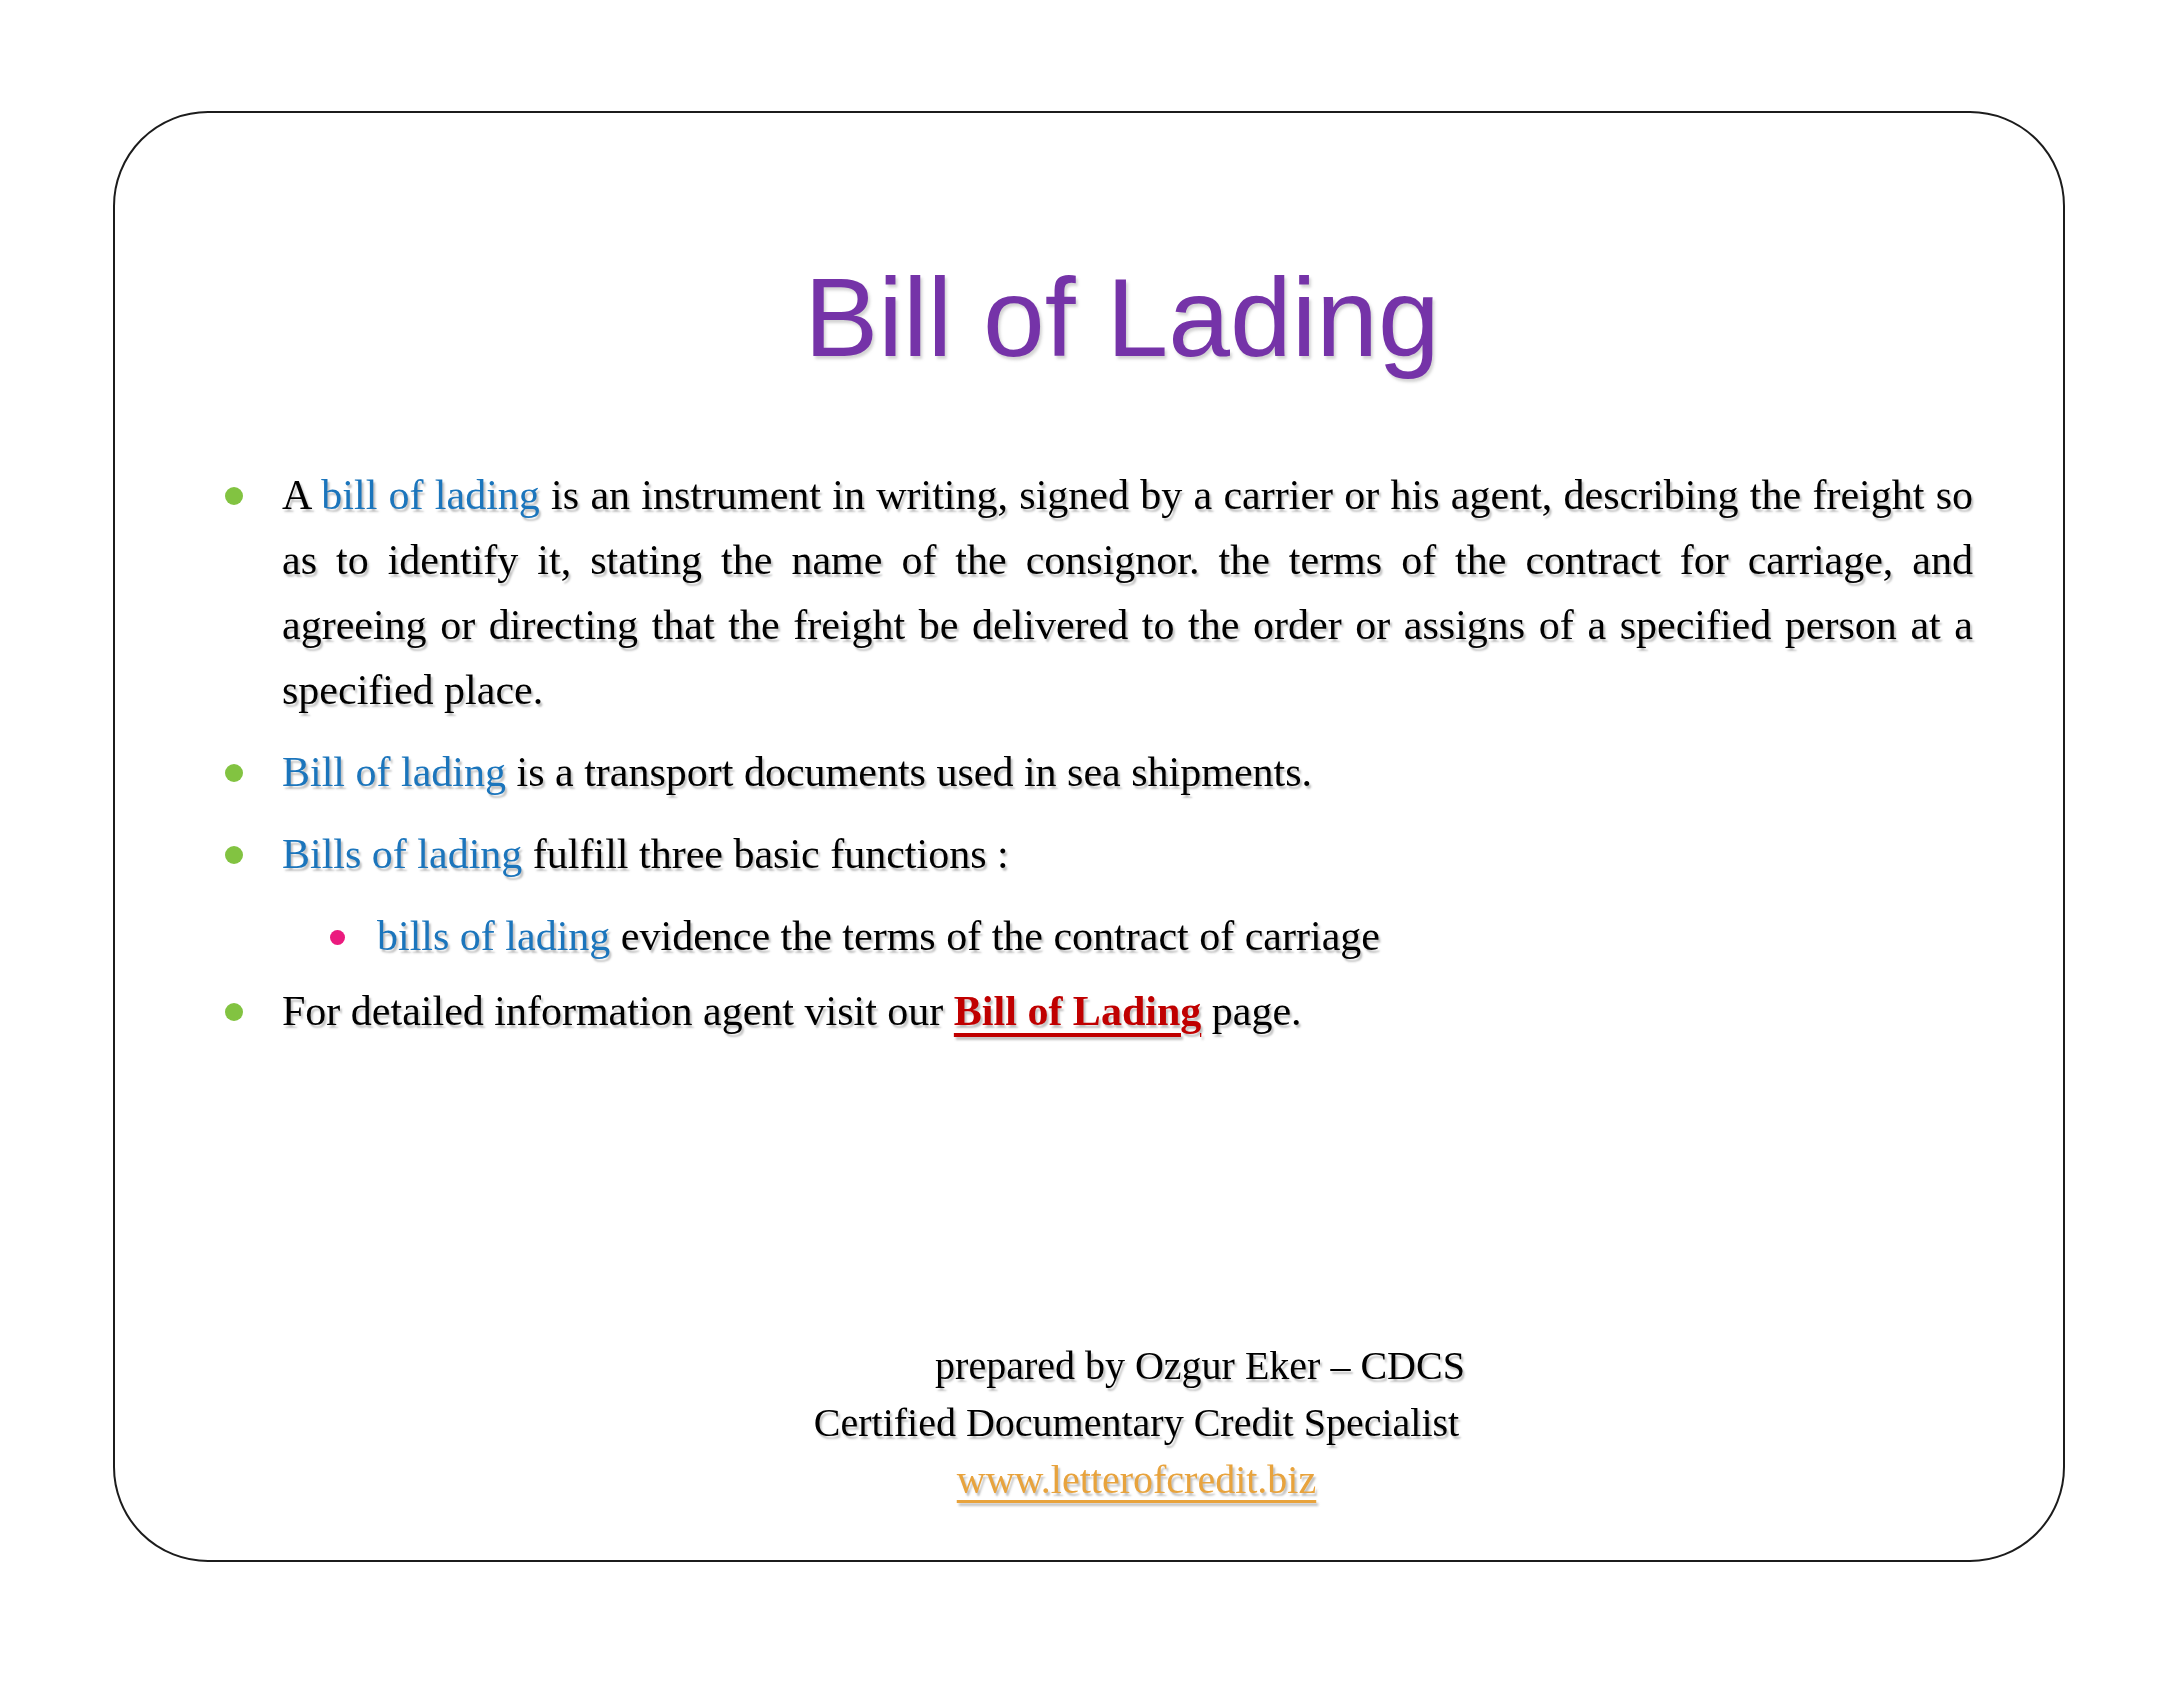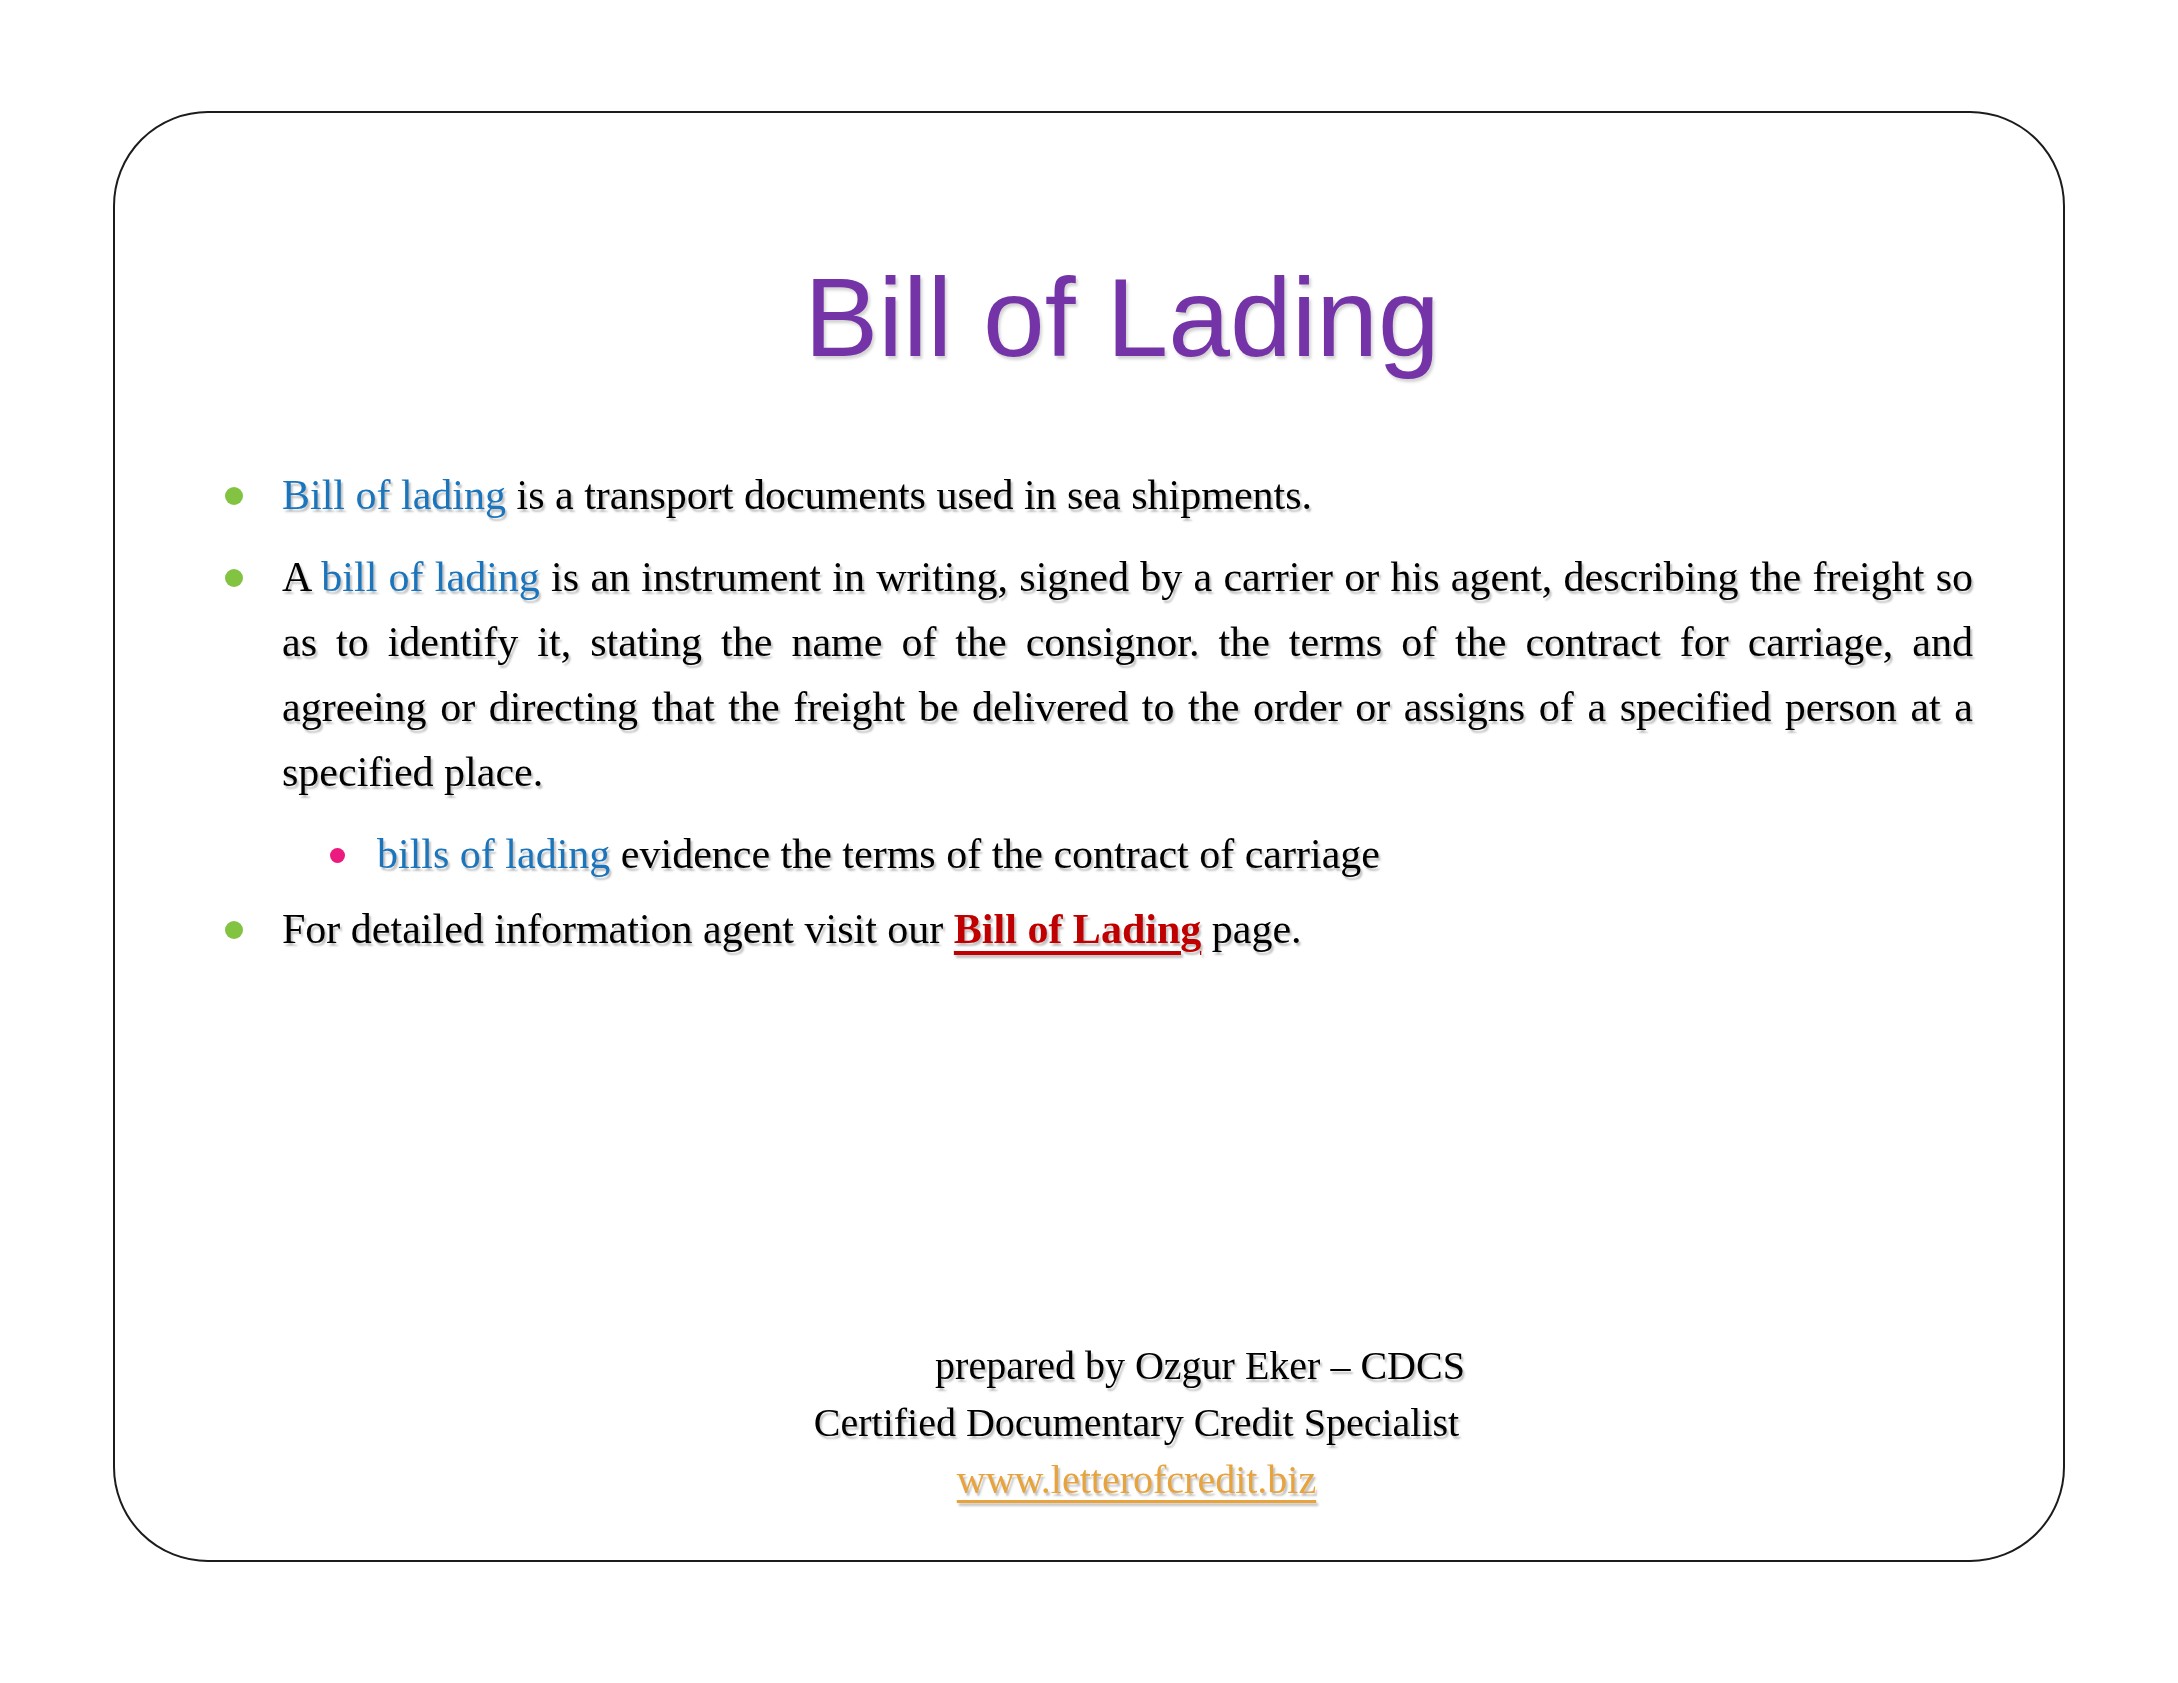--- a/index.html
+++ b/index.html
@@ -95,30 +95,34 @@
 
 <div class="canvas">
 
   <div class="slide-border"></div>
 
   <div class="slide-title">Bill of Lading</div>
 
   <div class="content">
     <ul class="blist">
 
+      <li class="li justify">
+        <span class="dot"></span>
+        <span>A </span><span class="term">bill of lading</span><span> is an instrument in writing, signed by a carrier or his agent, describing the freight so as to identify it, stating the name of the consignor. the terms of the contract for carriage, and agreeing or directing that the freight be delivered to the order or assigns of a specified person at a specified place.</span>
+      </li>
+
       <li class="li">
         <span class="dot"></span>
         <span class="term">Bill of lading</span><span> is a transport documents used in sea shipments.</span>
       </li>
 
-      <li class="li justify">
+      <li class="li">
         <span class="dot"></span>
-        <span>A </span><span class="term">bill of lading</span><span> is an instrument in writing, signed by a carrier or his agent, describing the freight so as to identify it, stating the name of the consignor. the terms of the contract for carriage, and agreeing or directing that the freight be delivered to the order or assigns of a specified person at a specified place.</span>
+        <span class="term">Bills of lading</span><span> fulfill three basic functions :</span>
       </li>
-
 
       <ul class="sublist">
         <li class="li">
           <span class="dot"></span>
           <span class="term">bills of lading</span><span> evidence the terms of the contract of carriage</span>
         </li>
       </ul>
 
       <li class="li">
         <span class="dot"></span>

